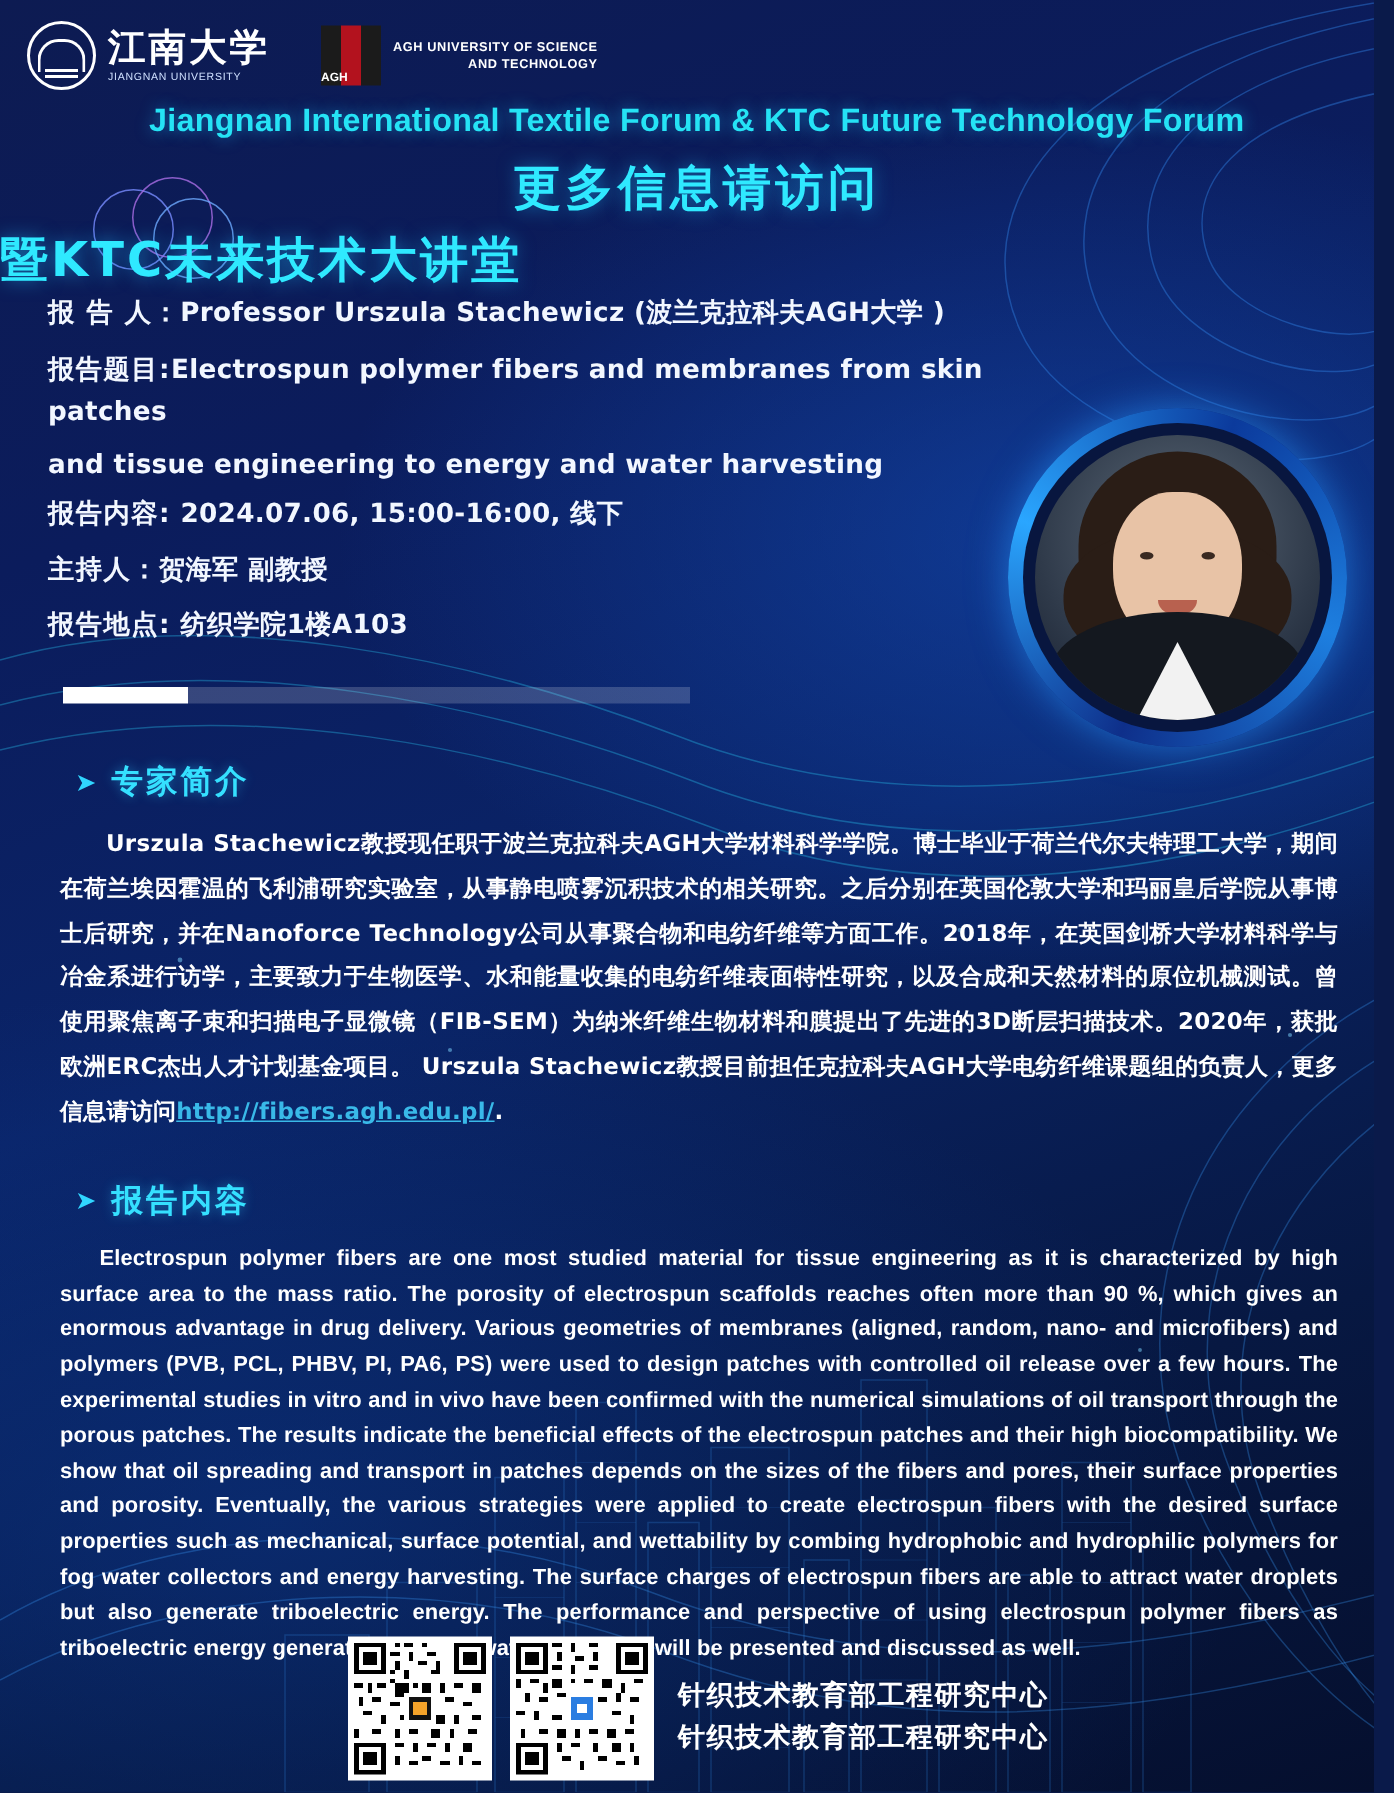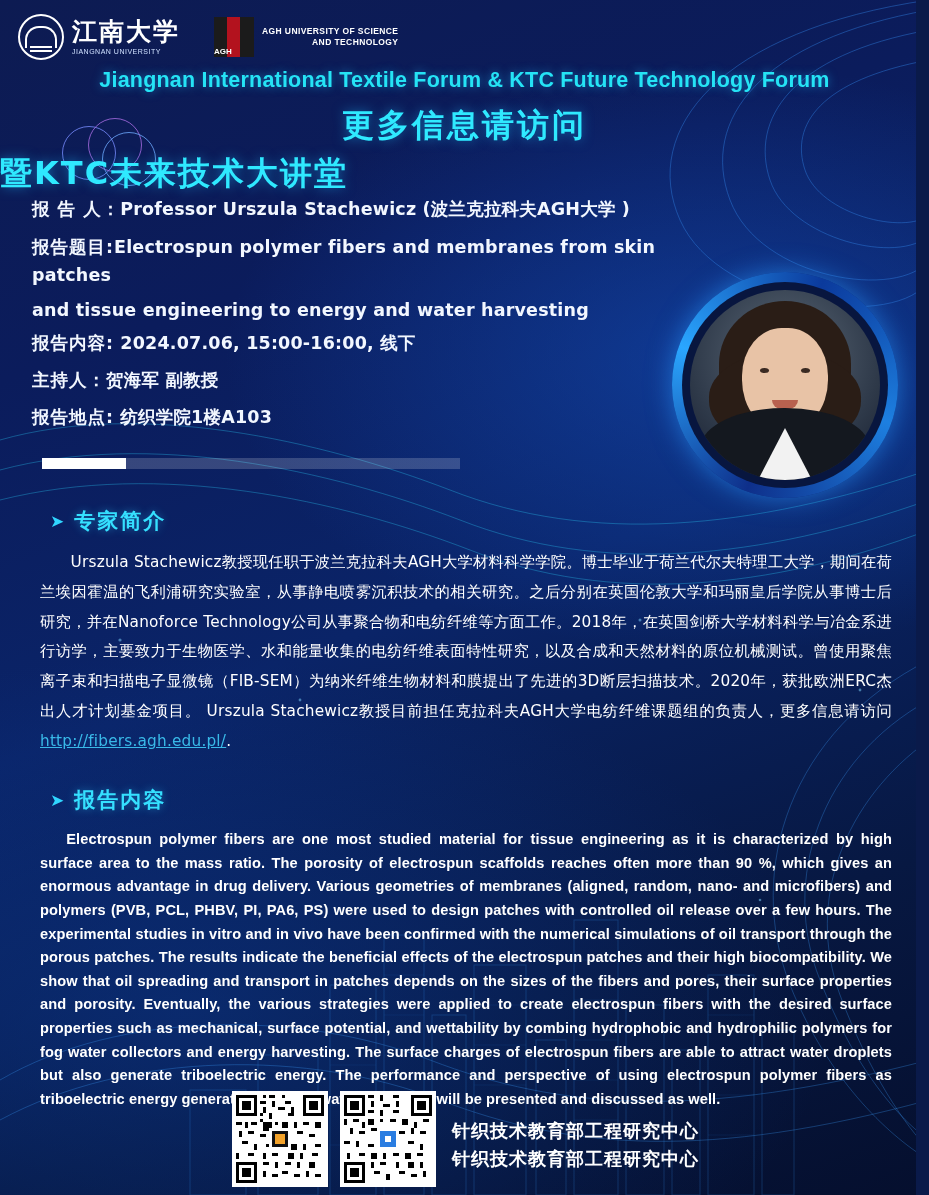--- a/index.html
+++ b/index.html
@@ -186,21 +186,21 @@
     font-family: "DejaVu Sans", sans-serif; letter-spacing: 2px;
     text-shadow: 0 0 8px rgba(40,200,255,0.45);
   }
   #sec-bio { top: 507px; left: 50px; }
   #sec-abs { top: 786px; left: 50px; }
 
   
   .para-cn {
     position: absolute; top: 548px; left: 40px; width: 852px;
     font-size: 15.3px; line-height: 1.95; color: #ffffff;
-    font-family: "DejaVu Sans", sans-serif; font-weight: normal;
+    font-family: "DejaVu Sans", sans-serif; font-weight: bold;
     text-align: justify; text-indent: 2em;
     letter-spacing: 0.2px;
   }
   .para-cn a { color: #39b9e8; text-decoration: underline; }
   .para-en {
     position: absolute; top: 828px; left: 40px; width: 852px;
     font-size: 14.6px; line-height: 1.62; color: #ffffff;
     font-weight: bold; text-align: justify; text-indent: 1.8em;
     letter-spacing: 0.1px;
   }

